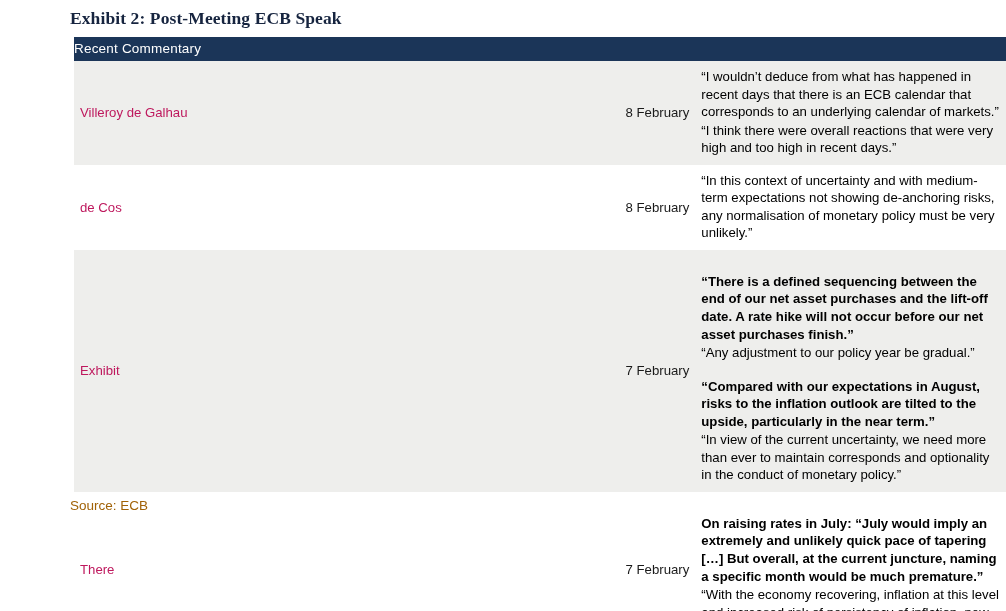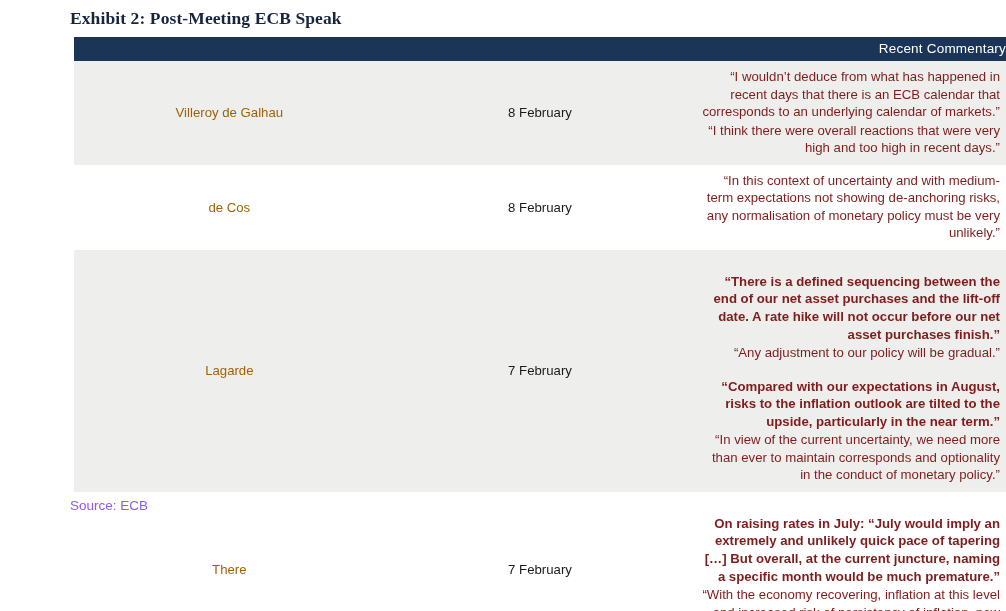--- a/index.html
+++ b/index.html
@@ -37,71 +37,69 @@
   table.commentary {
     border-collapse: collapse;
     width: 100%;
     table-layout: fixed;
   }
   table.commentary th.header-cell {
     background: #1b3558;
     color: #ffffff;
     font-weight: normal;
     font-size: 13.5px;
-    text-align: right;
+    text-align: left;
     padding: 4px 0 5px 0;
     letter-spacing: 0.2px;
     margin-top: 33px;
   }
   table.commentary td {
     vertical-align: middle;
     padding: 7px 6px;
     font-size: 13.2px;
     line-height: 1.33;
   }
   td.speaker {
     width: 150px;
-    text-align: center;
     font-size: 13.6px;
-    color: #a16207;
+    color: #be185d;
     vertical-align: middle;
   }
   td.date {
     width: 92px;
-    text-align: center;
+    text-align: right;
     padding-right: 10px;
     font-size: 13.6px;
     color: #1a1a1a;
     vertical-align: middle;
   }
   td.quotes {
     padding-left: 10px;
     padding-right: 8px;
-    color: #7f1d1d;
-    text-align: right;
+    color: #000000;
   }
   tr.shaded td {
     background: #eeeeec;
   }
   tr.plain td {
     background: #ffffff;
   }
   .q {
     margin: 0 0 1px 0;
   }
   .q.bold {
     font-weight: bold;
     margin-top: 16px;
   }
   .source {
     position: absolute;
     left: 70px;
     bottom: 6px;
     font-size: 13.5px;
-    color: #8b5cf6;
+    color: #a16207;
   }
 </style>
 </head>
 <body>
 
 <div class="page">
 
   <div class="exhibit-title">Exhibit 2: Post-Meeting ECB Speak</div>
 
   <div class="table-wrap">
@@ -121,25 +119,25 @@
             </td>
           </tr>
           <tr class="plain">
             <td class="speaker">de Cos</td>
             <td class="date">8 February</td>
             <td class="quotes">
               <p class="q">“In this context of uncertainty and with medium-term expectations not showing de-anchoring risks, any normalisation of monetary policy must be very unlikely.”</p>
             </td>
           </tr>
           <tr class="shaded">
-            <td class="speaker">Lagarde</td>
+            <td class="speaker">Exhibit</td>
             <td class="date">7 February</td>
             <td class="quotes">
               <p class="q bold">“There is a defined sequencing between the end of our net asset purchases and the lift-off date. A rate hike will not occur before our net asset purchases finish.”</p>
-              <p class="q">“Any adjustment to our policy will be gradual.”</p>
+              <p class="q">“Any adjustment to our policy year be gradual.”</p>
               <p class="q bold">“Compared with our expectations in August, risks to the inflation outlook are tilted to the upside, particularly in the near term.”</p>
               <p class="q">“In view of the current uncertainty, we need more than ever to maintain corresponds and optionality in the conduct of monetary policy.”</p>
             </td>
           </tr>
           <tr class="plain">
             <td class="speaker">There</td>
             <td class="date">7 February</td>
             <td class="quotes">
               <p class="q bold">On raising rates in July: “July would imply an extremely and unlikely quick pace of tapering […] But overall, at the current juncture, naming a specific month would be much premature.”</p>
               <p class="q">“With the economy recovering, inflation at this level and increased risk of persistency of inflation, new net asset purchases become less necessary.”</p>

